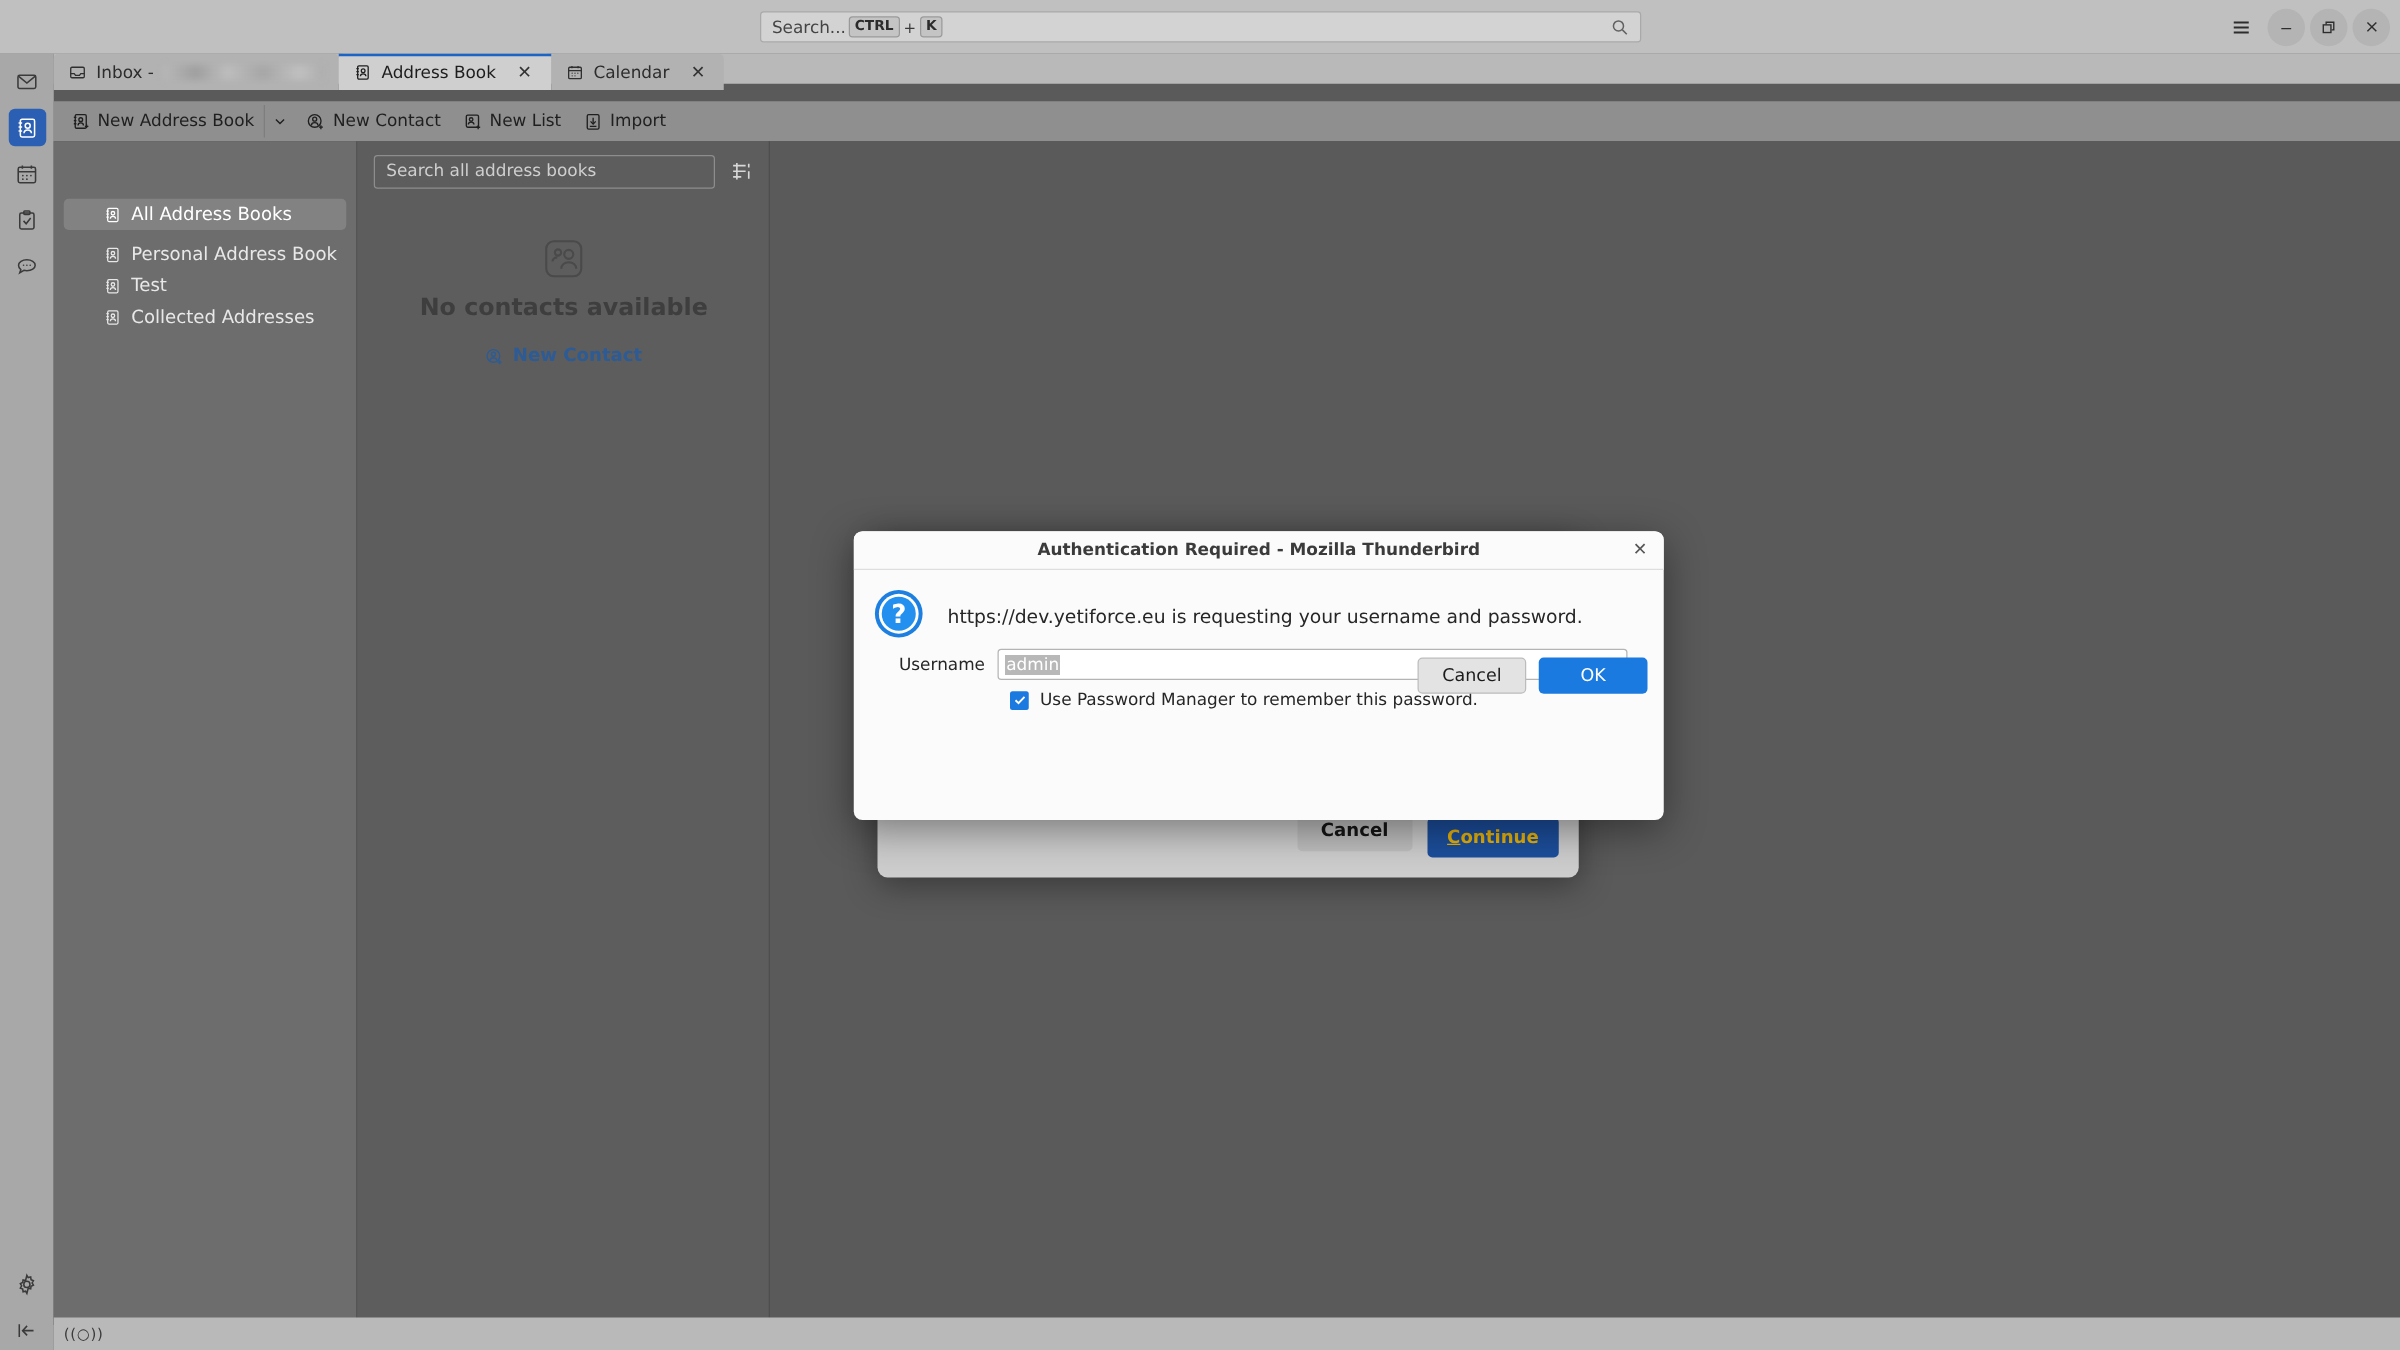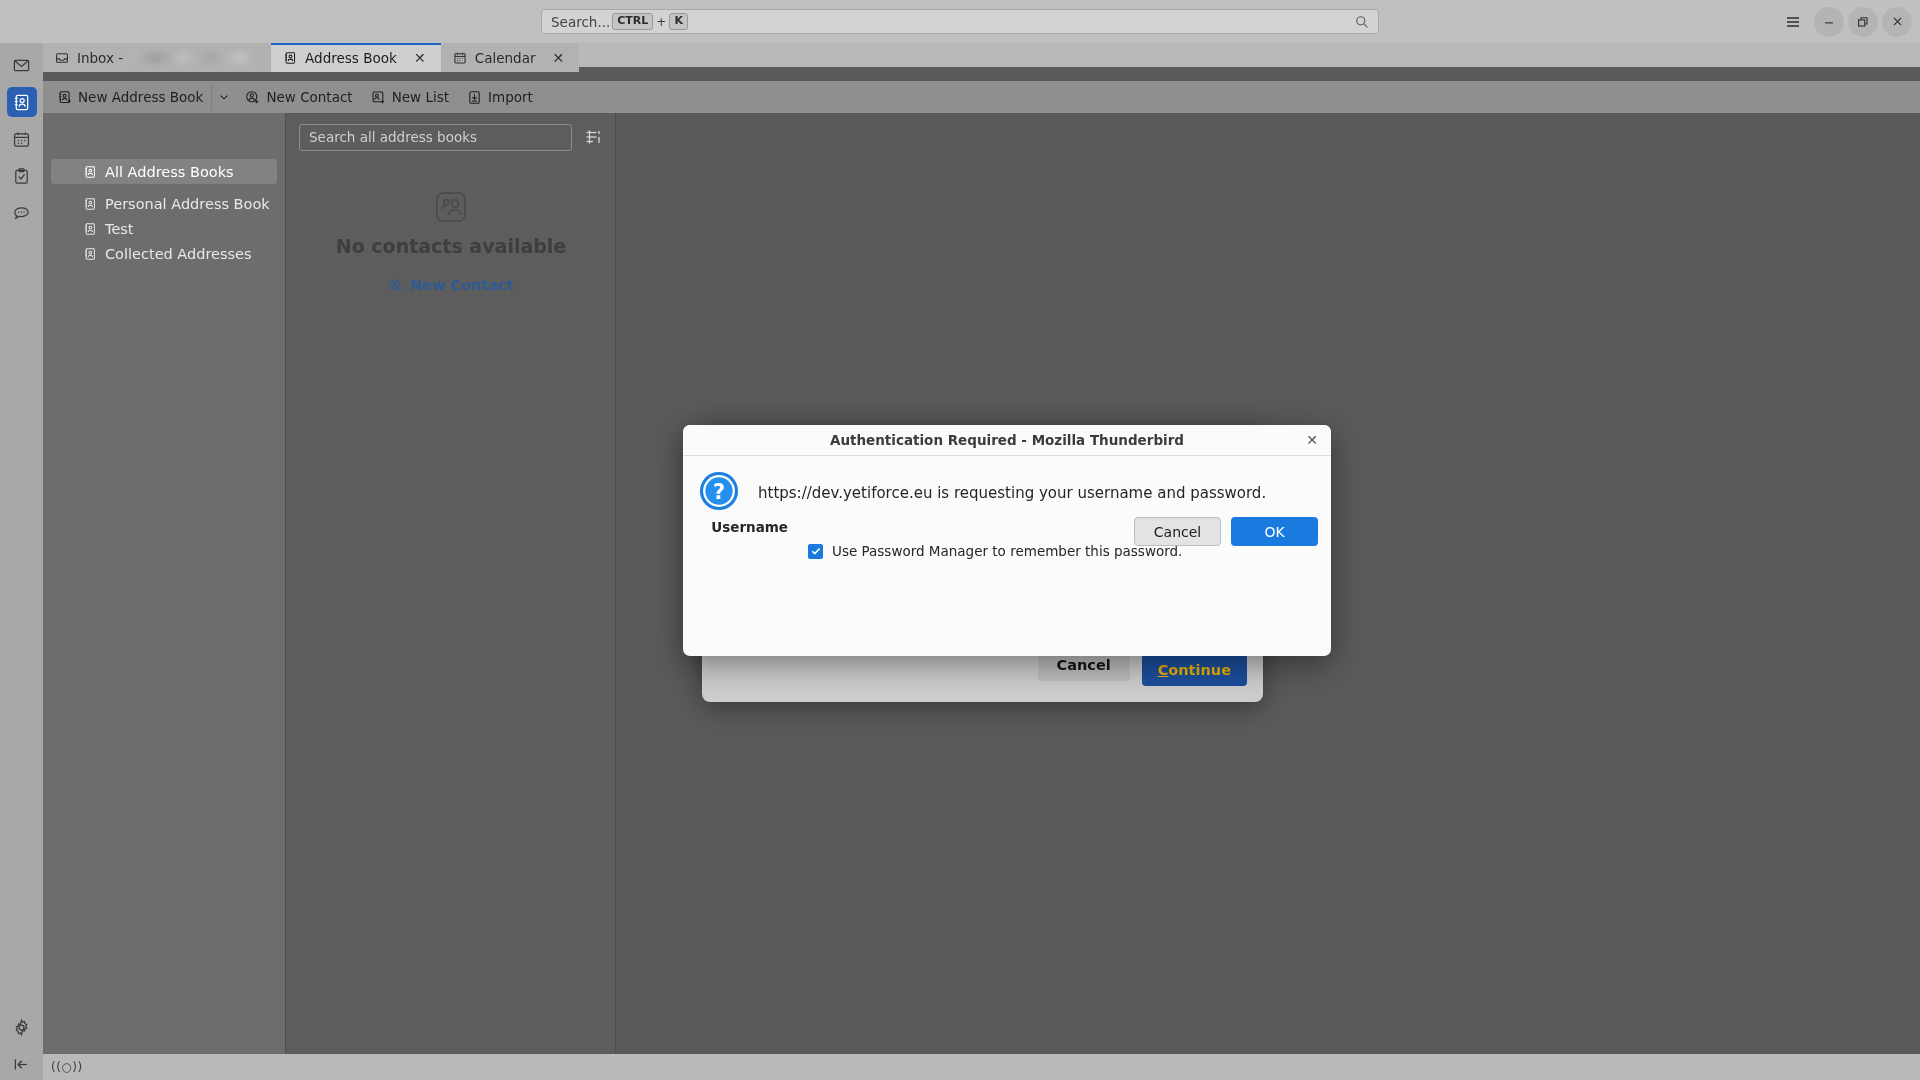--- a/index.html
+++ b/index.html
@@ -10,21 +10,21 @@
     background: #5a5a5a;
   }
 
   
   .titlebar {
     position: absolute; top: 0; left: 0; width: 1920px; height: 43px;
     background: #c0c0c0;
     display: flex; align-items: center; justify-content: center;
   }
   .global-search {
-    width: 838px; height: 25px;
+    width: 705px; height: 25px;
     background: #d3d3d3;
     border: 1px solid #a9a9a9;
     border-radius: 3px;
     display: flex; align-items: center;
     padding: 0 9px;
     position: relative;
   }
   .gs-placeholder { font-size: 13.5px; color: #444; }
   .kbd {
     display: inline-block;
@@ -288,21 +288,20 @@
   .auth-icon { flex: 0 0 auto; margin-top: 2px; }
   .auth-message {
     font-size: 15px; color: #262626;
     line-height: 20px;
     padding-top: 14px;
   }
   .auth-form { margin-top: 8px; }
   .auth-field-row {
     display: flex; align-items: center;
     margin-bottom: 8px;
-    font-weight: bold;
   }
   .auth-label {
     width: 99px; text-align: right; padding-right: 10px;
     font-size: 13.5px; color: #262626;
   }
   .auth-input {
     flex: 1; height: 25px;
     background: #ffffff;
     border: 1px solid #b4b4b4;
     border-radius: 3px;
@@ -721,20 +720,23 @@
           <circle cx="22" cy="22" r="15" fill="#2390ef"></circle>
           <text x="22" y="30.5" font-family="DejaVu Sans, sans-serif" font-size="23" font-weight="bold" fill="#ffffff" text-anchor="middle">?</text>
         </svg>
       </span>
       <div class="auth-message">https://dev.yetiforce.eu is requesting your username and password.</div>
     </div>
 
     <div class="auth-form">
       <div class="auth-field-row">
         <div class="auth-label">Username</div>
+        <div class="auth-input">
+          <span class="selected-text">admin</span>
+        </div>
       </div>
 
 
       <div class="auth-check-row">
         <span class="checkbox">
           <svg viewBox="0 0 14 14" width="12" height="12" fill="none" stroke="#ffffff" stroke-width="1.8">
             <polyline points="2.8,7.2 5.6,10 11.2,4"></polyline>
           </svg>
         </span>
         <span class="auth-check-label">Use Password Manager to remember this password.</span>

